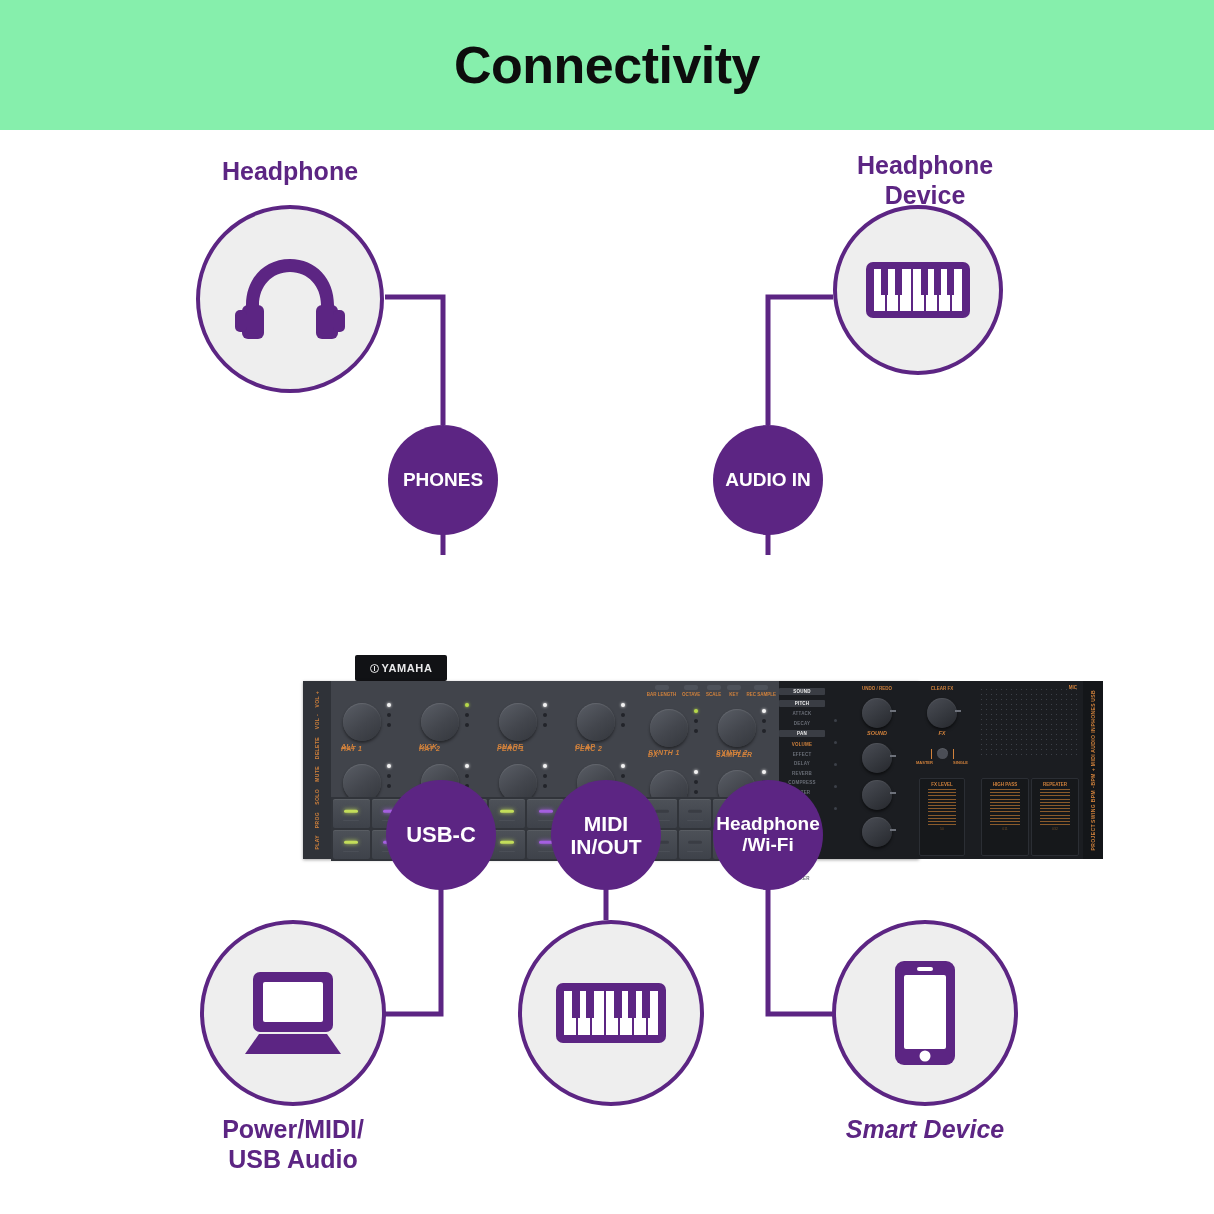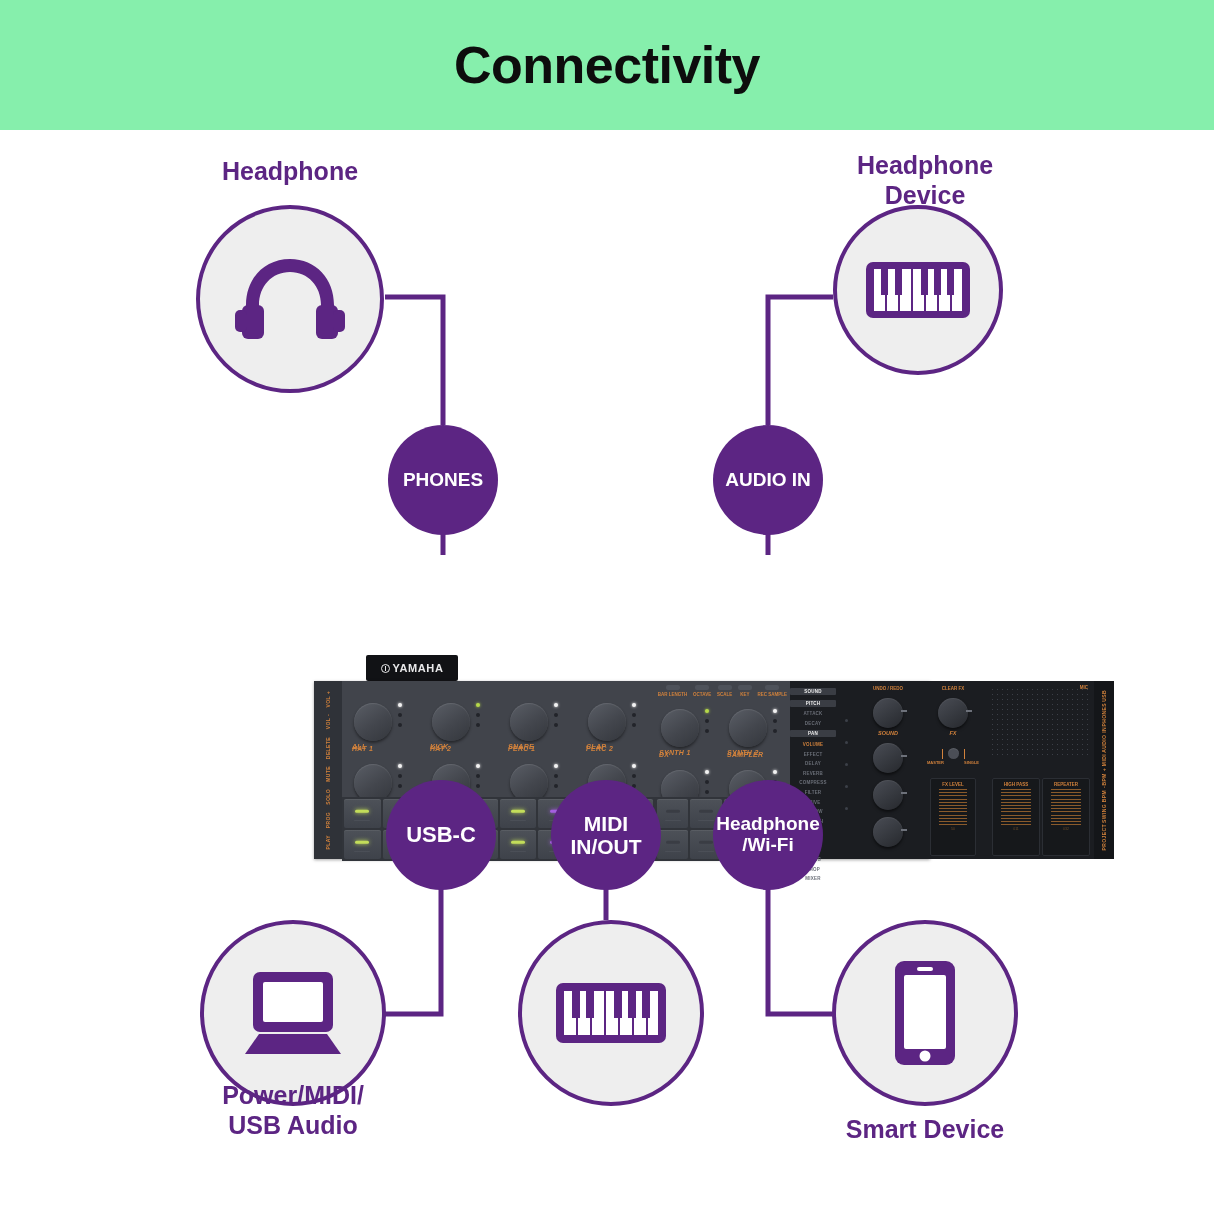--- a/index.html
+++ b/index.html
@@ -42,21 +42,21 @@
     position:absolute;border-radius:50%;
     background:#5c2583;
     display:flex;align-items:center;justify-content:center;
     text-align:center;
     color:#ffffff;font-weight:bold;
     line-height:1.1;
     white-space:pre-line;
   }
 
   
-  .device-wrap{position:absolute;left:314px;top:525px;width:616px;height:206px;}
+  .device-wrap{position:absolute;left:303px;top:525px;width:616px;height:206px;}
   .yamaha-tab{
     position:absolute;left:52px;top:0px;width:92px;height:26px;
     background:#111215;border-radius:2px;
     display:flex;align-items:center;justify-content:center;gap:3px;
   }
   .yamaha-tab .tuning-fork{
     width:9px;height:9px;border-radius:50%;
     border:1.4px solid #e9e9ea;box-sizing:border-box;
     position:relative;
   }
@@ -669,21 +669,21 @@
   <div class="badge" style="left:713px;top:650px;width:110px;height:110px;font-size:19px;">Headphone
 /Wi-Fi</div>
 
   <div class="node" style="left:200px;top:790px;width:186px;height:186px;">
     <svg width="108" height="86" viewBox="0 0 108 86">
       <rect x="14" y="2" width="80" height="60" rx="7" fill="#5c2583"></rect>
       <rect x="24" y="12" width="60" height="40" rx="2" fill="#ffffff"></rect>
       <path d="M6 84 L20 64 L88 64 L102 84 Z" fill="#5c2583"></path>
     </svg>
   </div>
-  <div class="node-label" style="left:173px;top:951px;width:240px;">Power/MIDI/
+  <div class="node-label" style="left:173px;top:985px;width:240px;">Power/MIDI/
 USB Audio</div>
 
   <div class="node" style="left:518px;top:790px;width:186px;height:186px;">
     <svg width="112" height="62" viewBox="0 0 112 62">
       <rect x="1" y="1" width="110" height="60" rx="7" fill="#5c2583"></rect>
       <g fill="#ffffff">
         <rect x="9" y="9" width="12" height="44"></rect>
         <rect x="23" y="9" width="12" height="44"></rect>
         <rect x="37" y="9" width="12" height="44"></rect>
         <rect x="51" y="9" width="12" height="44"></rect>
@@ -702,15 +702,15 @@
   </div>
 
   <div class="node" style="left:832px;top:790px;width:186px;height:186px;">
     <svg width="64" height="108" viewBox="0 0 64 108">
       <rect x="2" y="2" width="60" height="104" rx="9" fill="#5c2583"></rect>
       <rect x="11" y="16" width="42" height="74" rx="2" fill="#ffffff"></rect>
       <rect x="24" y="8" width="16" height="4" rx="2" fill="#ffffff"></rect>
       <circle cx="32" cy="97" r="5.5" fill="#ffffff"></circle>
     </svg>
   </div>
-  <div class="node-label" style="left:822px;top:985px;width:206px;">Smart Device</div>
+  <div class="node-label" style="left:822px;top:985px;width:206px;font-style:italic;">Smart Device</div>
 
 </div>
 
 </body></html>

